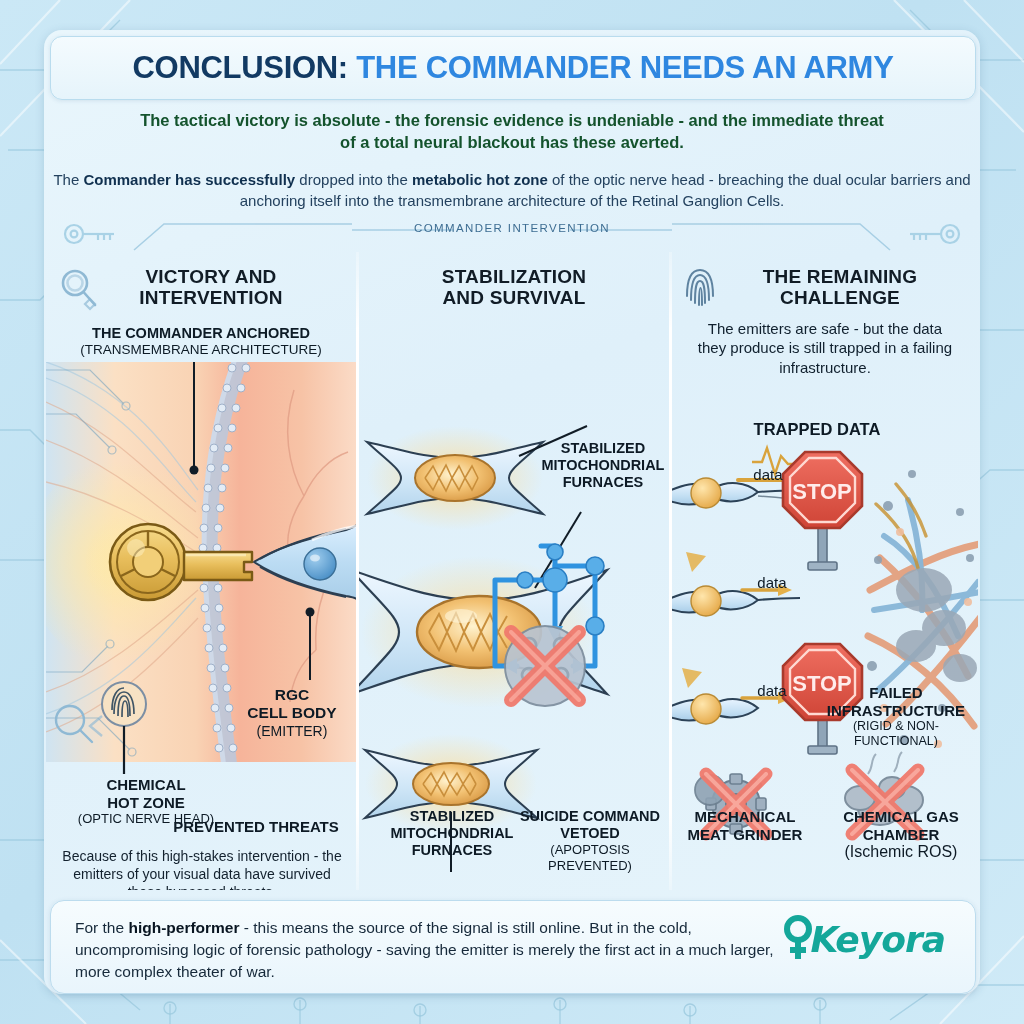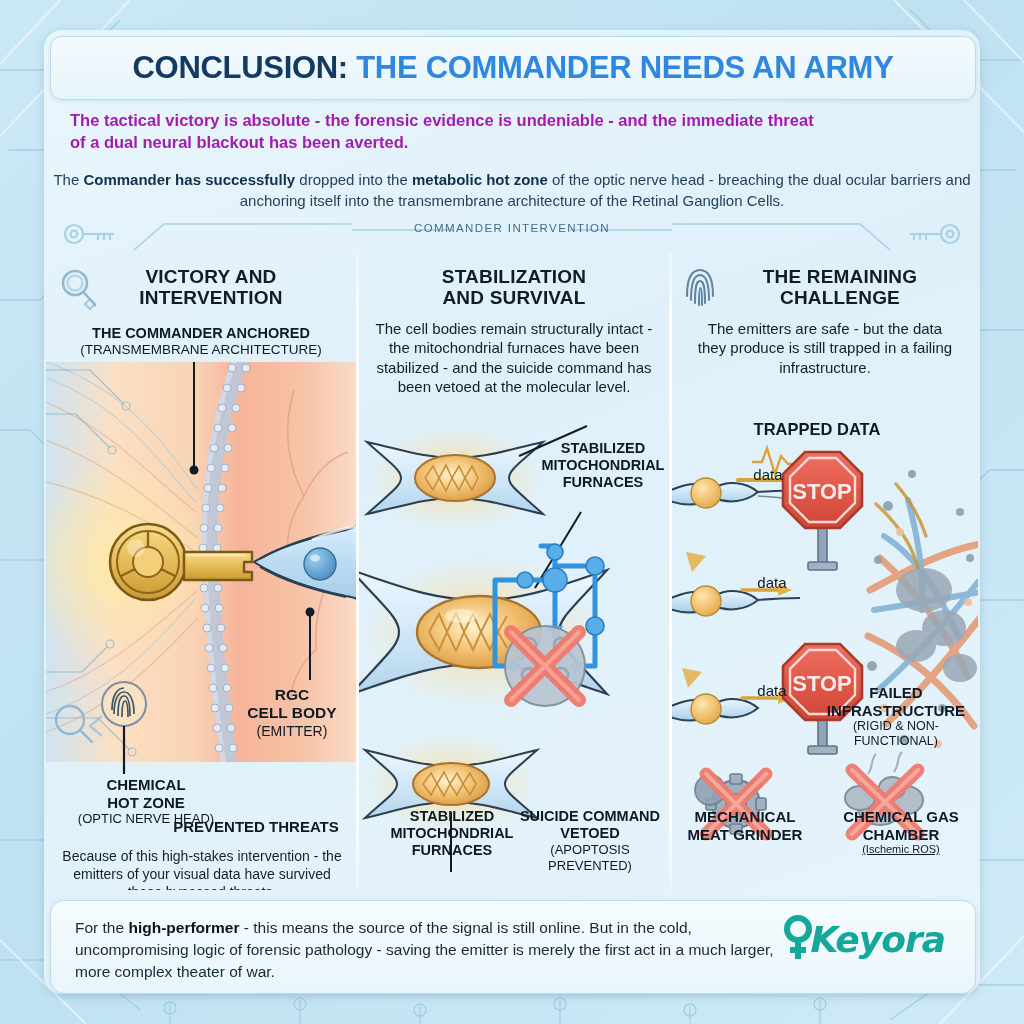--- a/index.html
+++ b/index.html
@@ -26,21 +26,21 @@
     display:flex;align-items:center;justify-content:center;
   }
   .title-text{
     font-size:31px;font-weight:bold;letter-spacing:-.3px;white-space:nowrap;
     font-family:"Liberation Sans", sans-serif;
   }
   .t-dark{color:#123a63;}
   .t-blue{color:#2f87e0;}
   .sub1{
     position:absolute;left:70px;top:110px;width:884px;z-index:3;
-    text-align:left;color:#a21caf;font-size:16.5px;font-weight:bold;line-height:1.32;
+    text-align:center;color:#14532d;font-size:16.5px;font-weight:bold;line-height:1.32;
   }
   .sub2{
     position:absolute;left:52px;top:170px;width:920px;z-index:3;
     text-align:center;color:#24425f;font-size:15px;line-height:1.38;
   }
   .sub2 b{color:#10304f;text-align:right;}
   
   .divider{position:absolute;left:52px;top:222px;width:920px;height:34px;z-index:3;}
   .div-label{
     position:absolute;left:50%;top:0;transform:translateX(-50%);
@@ -155,21 +155,21 @@
 
 <div class="title-bar">
   <div class="title-text">
     <span class="t-dark">CONCLUSION:</span>
     <span class="t-blue">THE COMMANDER NEEDS AN ARMY</span>
   </div>
 </div>
 
 <div class="sub1">
   <div>The tactical victory is absolute - the forensic evidence is undeniable - and the immediate threat</div>
-  <div>of a dual neural blackout has been averted.</div>
+  <div>of a total neural blackout has these averted.</div>
 </div>
 
 <div class="sub2">
   <span>The </span><b>Commander has successfully</b><span> dropped into the </span><b>metabolic hot zone</b><span> of the optic nerve head - breaching the dual ocular barriers and anchoring itself into the transmembrane architecture of the Retinal Ganglion Cells.</span>
 </div>
 
 <div class="divider">
   <svg width="920" height="34" viewBox="0 0 920 34" style="position:absolute;left:0;top:0;">
     <g stroke="#a9d2e6" stroke-width="2.2" fill="none">
       <circle cx="22" cy="12" r="9"></circle>
@@ -401,21 +401,20 @@
     </div>
   </div>
 
   <div class="vsep"></div>
 
   <div class="col c2">
     <div class="col-head">
       <div>STABILIZATION</div>
       <div>AND SURVIVAL</div>
     </div>
-    <div class="col-sub">The cell bodies remain structurally intact - the mitochondrial furnaces have been stabilized - and the suicide command has been vetoed at the molecular level.</div>
 
     <svg class="art" style="top:168px;height:470px;" width="312" height="470" viewBox="0 0 312 470">
       <defs>
         <linearGradient id="neur2" x1="0" y1="0" x2="0" y2="1">
           <stop offset="0%" stop-color="#eef7ff"></stop>
           <stop offset="55%" stop-color="#cfe6f7"></stop>
           <stop offset="100%" stop-color="#b2d4ec"></stop>
         </linearGradient>
         <radialGradient id="mito" cx="45%" cy="42%" r="62%">
           <stop offset="0%" stop-color="#fff3cf"></stop>
@@ -727,21 +726,21 @@
     </svg>
 
     <div class="lbl" style="left:0;top:556px;width:146px;font-size:15px;">
       <div>MECHANICAL</div>
       <div>MEAT GRINDER</div>
     </div>
 
     <div class="lbl" style="left:150px;top:556px;width:158px;font-size:15px;">
       <div>CHEMICAL GAS</div>
       <div>CHAMBER</div>
-      <div class="paren" style="font-size:11px;text-decoration:underline;">(Ischemic ROS)</div>
+      <div class="paren" style="font-size:16px;">(Ischemic ROS)</div>
     </div>
   </div>
 </div>
 
 <div class="footer">
   <div class="footer-text">
     <span>For the </span><b>high-performer</b><span> - this means the source of the signal is still online. But in the cold, uncompromising logic of forensic pathology - saving the emitter is merely the first act in a much larger, more complex theater of war.</span>
   </div>
   <div class="logo">
     <svg width="40" height="46" viewBox="0 0 40 46" style="margin-right:-8px;margin-top:-4px;">

